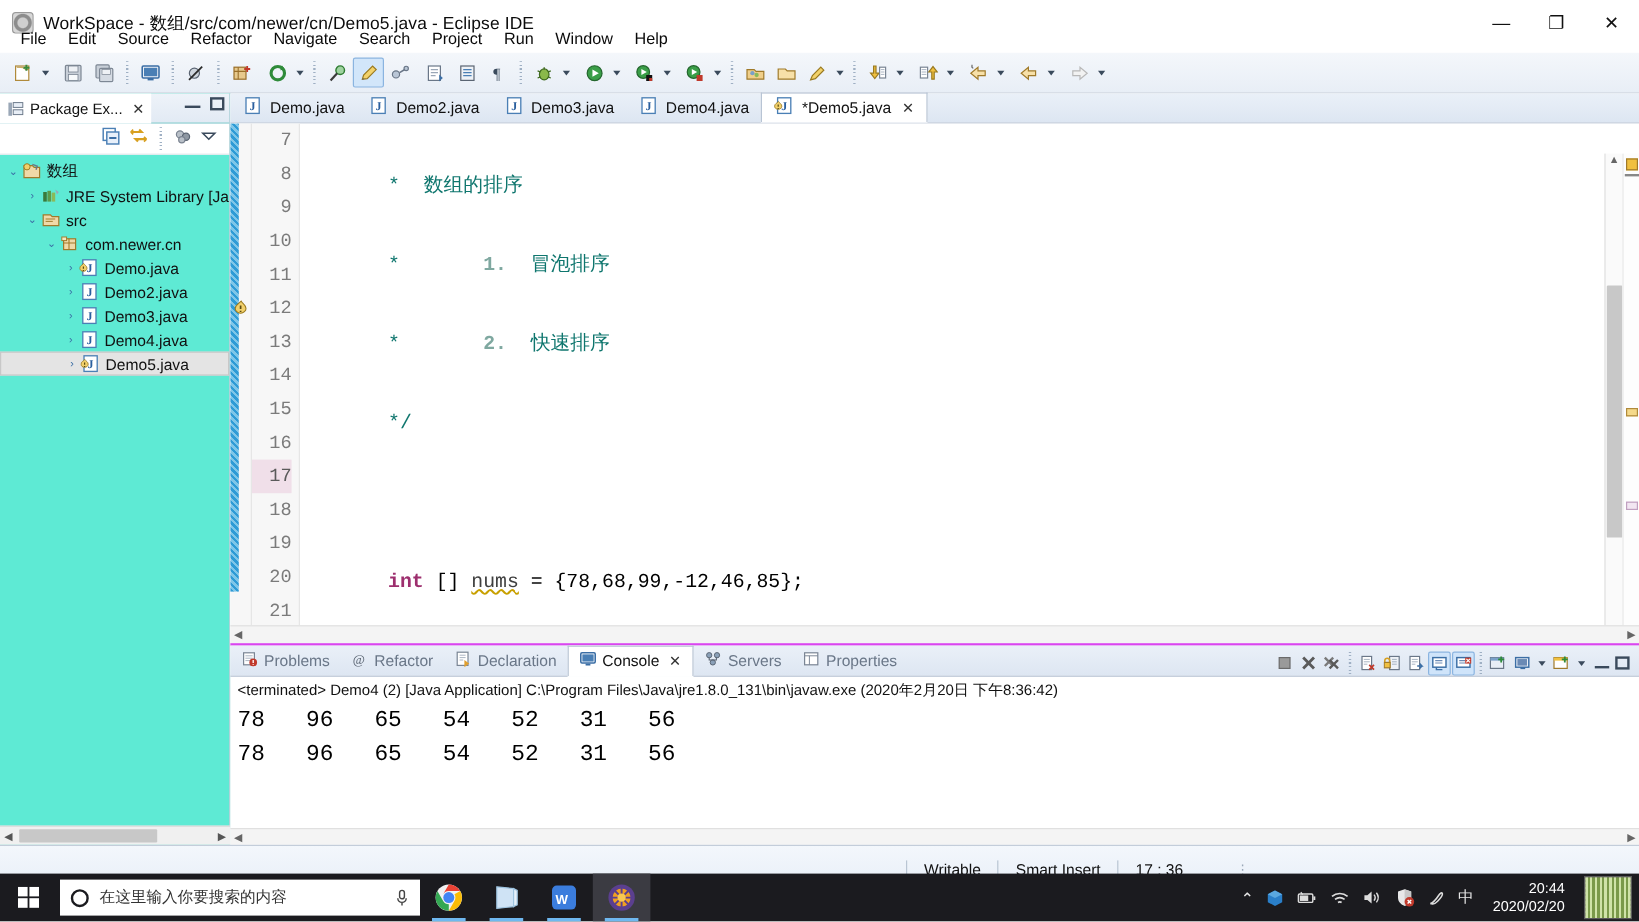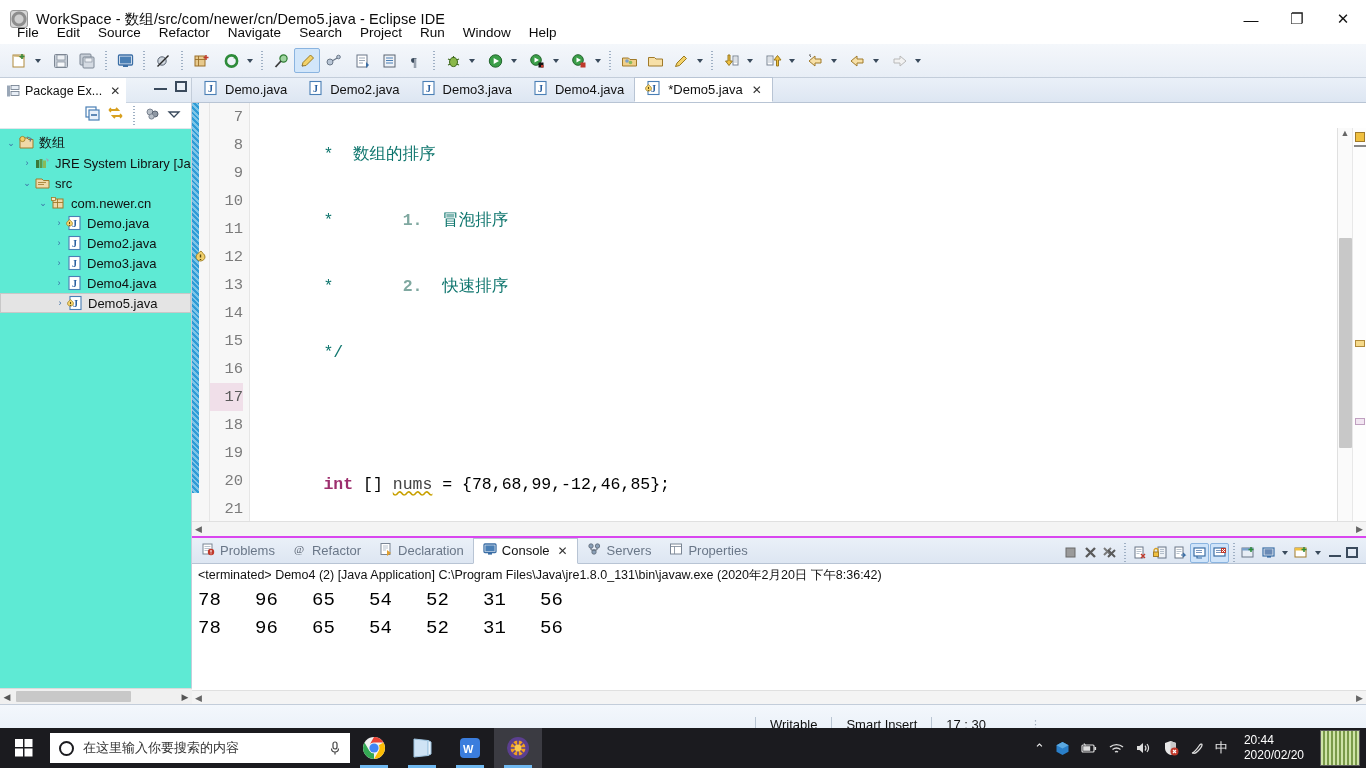--- a/index.html
+++ b/index.html
@@ -210,21 +210,21 @@
     width:300px; height:30px; background:#fff; display:flex; align-items:center;
     gap:8px; padding:0 8px; margin-left:2px; color:#333; font-size:13px;
   }
   .tb-app { width:48px; height:40px; display:flex; align-items:center; justify-content:center; position:relative; }
   .tb-app.running::after {
     content:""; position:absolute; bottom:0; left:10px; width:28px; height:3px; background:#6fb8f0;
   }
   .tb-app.active { background:#3b3b42; }
   .tray { position:absolute; right:0; top:0; height:40px; display:flex; align-items:center; gap:10px; padding-right:6px; }
   .tray-ico { color:#e8e8e8; font-size:13px; display:flex; align-items:center; }
-  .clock { color:#fff; font-size:12px; text-align:left; line-height:15px; padding:0 6px; }
+  .clock { color:#fff; font-size:12px; text-align:right; line-height:15px; padding:0 6px; }
   .tray-qr { width:40px; height:36px; border:1px solid #5a5a5a;
     background:
       repeating-linear-gradient(90deg,#cfe3a8 0 2px,#7a9a4a 2px 4px),
       repeating-linear-gradient(0deg,rgba(255,255,255,.5) 0 2px,transparent 2px 4px);
   }
 </style>
 </head>
 <body>
 
 <div id="app">
@@ -877,21 +877,21 @@
     </div>
   </div>
 
   <div class="statusbar">
     <div style="width:755px;"></div>
     <div class="sb-div"></div>
     <div class="sb-cell">Writable</div>
     <div class="sb-div"></div>
     <div class="sb-cell">Smart Insert</div>
     <div class="sb-div"></div>
-    <div class="sb-cell">17 : 30</div>
+    <div class="sb-cell">17 : 36</div>
     <div style="margin-left:30px;color:#9aa7b7;letter-spacing:1px;font-size:11px;">⋮</div>
   </div>
 
   <div class="taskbar">
     <div class="start-btn">
       <svg width="18" height="18" viewBox="0 0 18 18">
           <rect x="0" y="0" width="8" height="8" fill="#fff"></rect>
           <rect x="9.5" y="0" width="8" height="8" fill="#fff"></rect>
           <rect x="0" y="9.5" width="8" height="8" fill="#fff"></rect>
           <rect x="9.5" y="9.5" width="8" height="8" fill="#fff"></rect>

